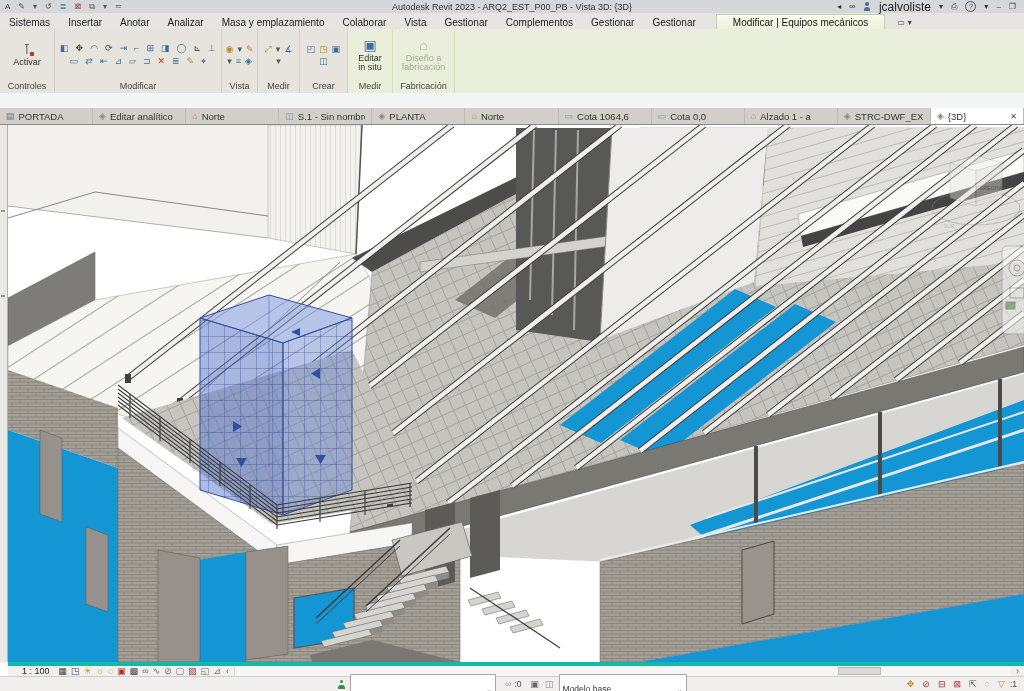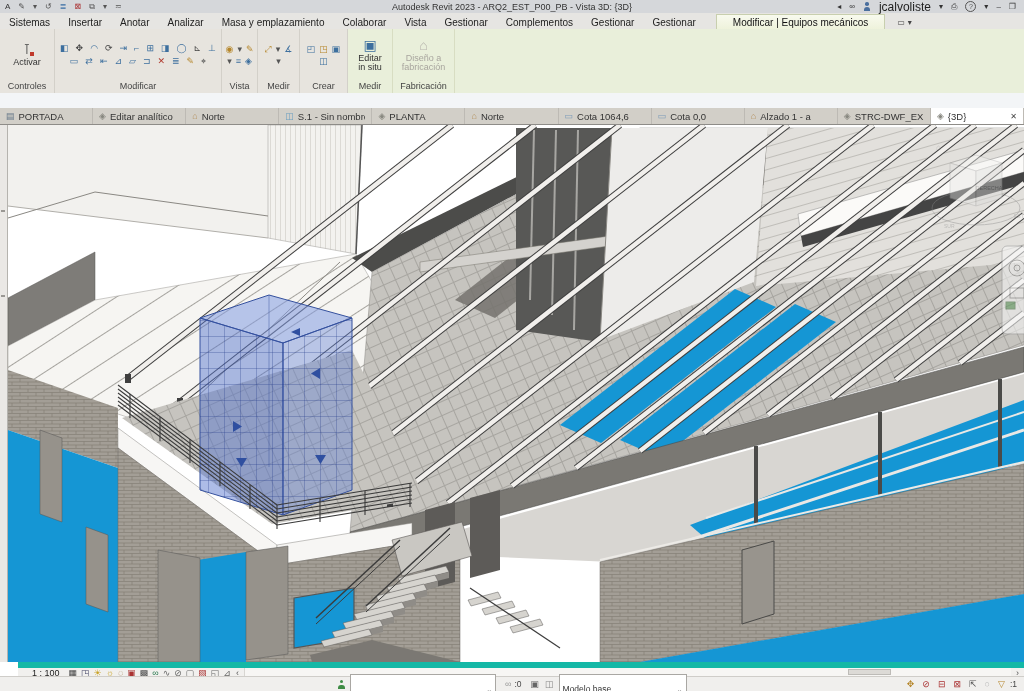--- a/index.html
+++ b/index.html
@@ -54,21 +54,21 @@
   
   .viewport{position:absolute;top:125px;left:0;width:1024px;height:537px;background:#fff;overflow:hidden}
   .lstrip{position:absolute;left:0;top:0;width:7px;height:100%;background:#eae8e5;border-right:1px solid #b5b3ae}
   .lmark{position:absolute;left:1px;width:4px;height:2px;background:#9a9894}
   .scene{position:absolute;left:8px;top:0}
   .bo{stroke:#3f3f3f;stroke-width:6.5}
   .bi{stroke:#f1efec;stroke-width:4.5}
   .rail{stroke:#3a3a3a;stroke-width:1.1;fill:none}
 
   
-  .vcbrow{position:absolute;top:662px;height:14px;left:18px;right:0;background:#f1f0ee;border-top:6px solid #14b8a6;display:flex;align-items:flex-start;font-size:9px;box-sizing:border-box}
+  .vcbrow{position:absolute;top:662px;height:14px;left:8px;right:0;background:#f1f0ee;border-top:4px solid #14b8a6;display:flex;align-items:flex-start;font-size:9px;box-sizing:border-box}
   .scale{padding:0 9px 0 14px;color:#222;white-space:nowrap}
   .vcbicons{display:flex;gap:4px;align-items:center}
   .sarr{width:13px;text-align:center;color:#555;font-size:9px}
   .hscroll{flex:1;position:relative;height:100%;background:#f7f6f4;border-left:1px solid #d8d6d2}
   .thumb{position:absolute;left:603px;width:43px;top:1px;bottom:1px;background:#dcdad6;border:1px solid #bdbbb7;box-sizing:border-box}
 
   
   .statusbar{position:absolute;top:676px;height:15px;left:0;right:0;background:#f0efed;display:flex;align-items:center;font-size:9px;border-top:1px solid #cfcdc9;box-sizing:border-box}
   .combo{height:21px;background:#fff;border:1px solid #a9a7a3;display:flex;align-items:flex-end;font-size:8.5px;padding:0 3px;color:#333;box-sizing:border-box}
   .ws{width:146px;margin-left:5px}

